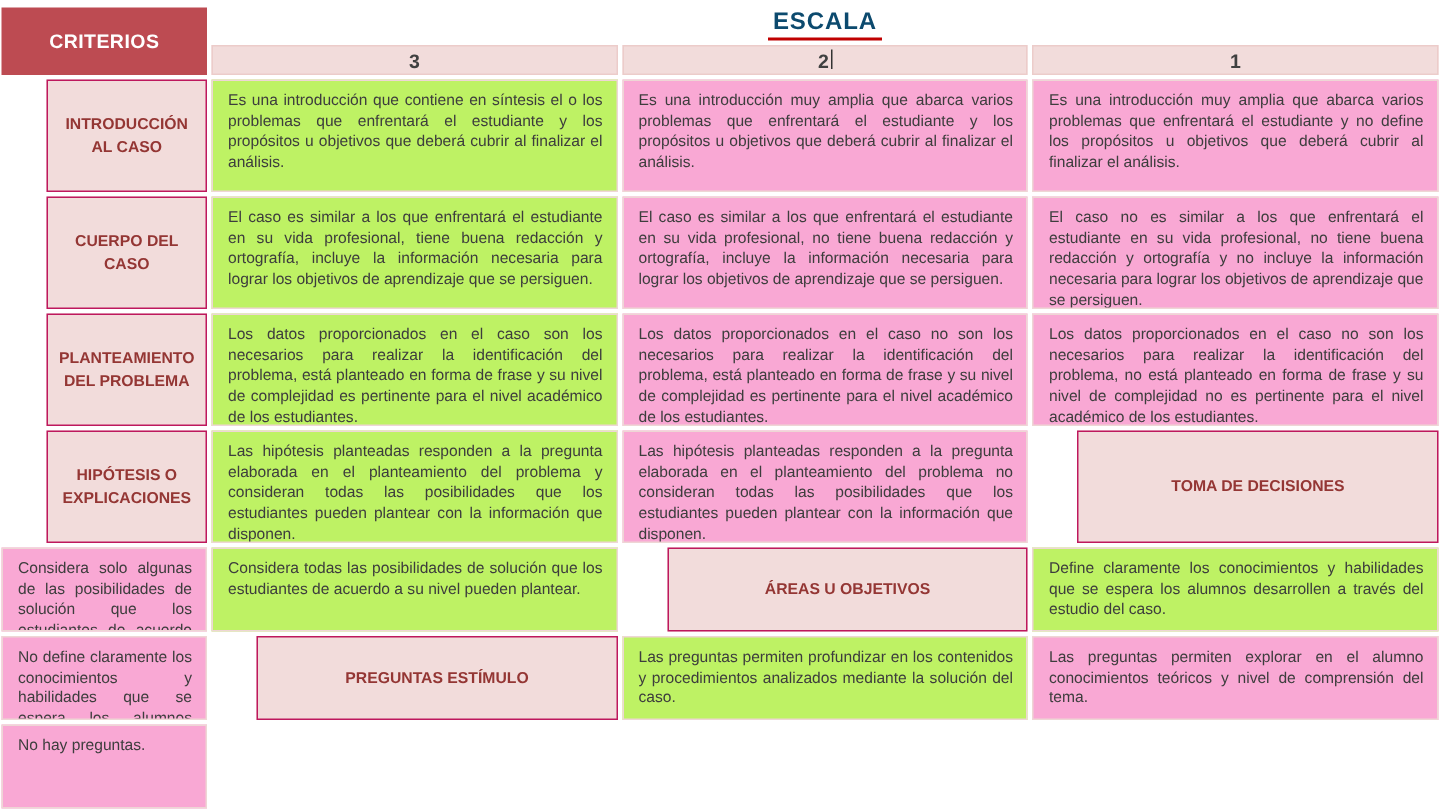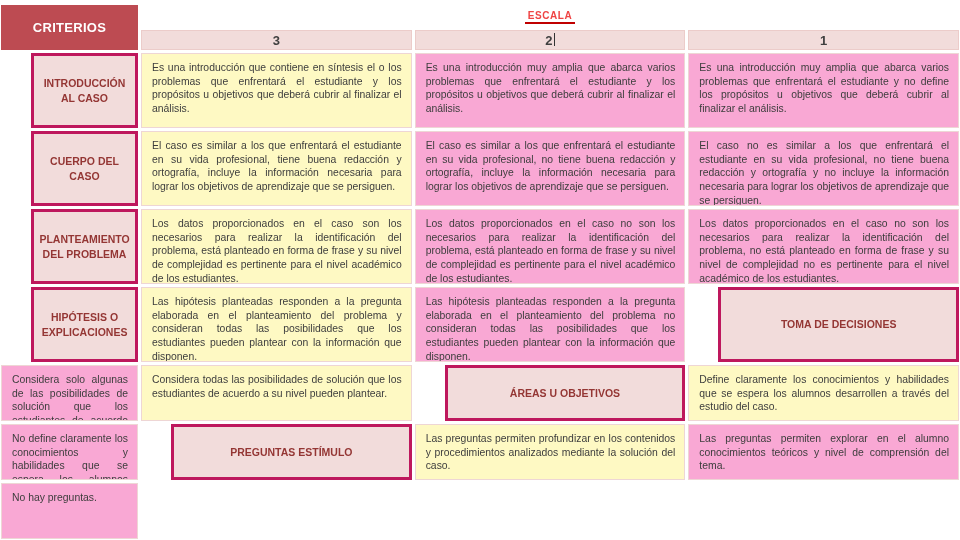--- a/index.html
+++ b/index.html
@@ -39,23 +39,23 @@
     flex-direction: column;
   }
 
   .escala {
     height: 23px;
     display: flex;
     align-items: center;
     justify-content: center;
   }
   .escala-text {
-    color: #ef4444;
+    color: #0c4a6e;
     font-weight: bold;
-    font-size: 10px;
+    font-size: 16px;
     letter-spacing: .6px;
     border-bottom: 2px solid #c00000;
     padding: 0 3px 1px 3px;
   }
 
   .nums {
     flex: 1;
     margin-top: 2px;
     display: grid;
     grid-template-columns: 1fr 1fr 1fr;
@@ -75,21 +75,21 @@
     display: inline-block;
     width: 1px;
     height: 13px;
     background: #333333;
     margin-left: 1px;
     transform: translateY(-1px);
   }
 
   .crit {
     background: #f2dcdb;
-    border: 3px solid #be185d;
+    border: 1px solid #be185d;
     color: #943634;
     font-weight: bold;
     font-size: 10.5px;
     line-height: 1.35;
     text-align: center;
     display: flex;
     align-items: center;
     justify-content: center;
     padding: 4px 10px;
     margin-left: 30px;
@@ -97,21 +97,21 @@
 
   .cell {
     font-size: 10.4px;
     color: #3d3d3d;
     line-height: 1.32;
     text-align: justify;
     padding: 7px 9px 6px 10px;
     border: 1px solid #eed6d5;
     overflow: hidden;
   }
-  .cell.white { background: #fef9c3; }
+  .cell.white { background: #bef264; }
   .cell.pink  { background: #f9a8d4; }
 </style>
 </head>
 <body>
 
 <div class="page">
   <div class="grid">
 
     <div class="criterios-head">
       <span>CRITERIOS</span>

